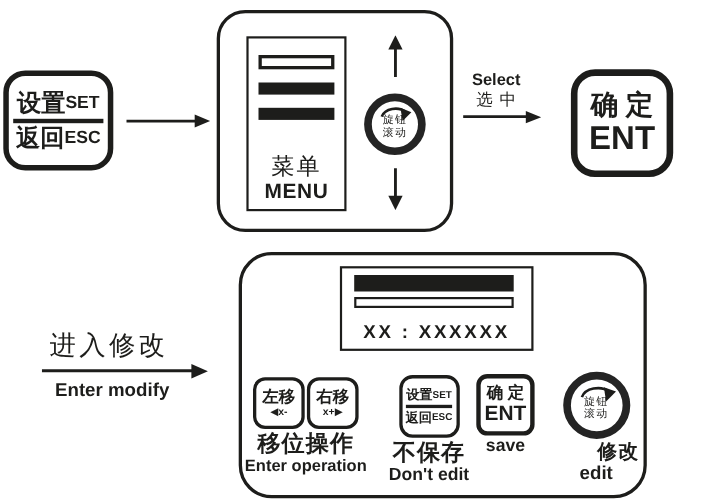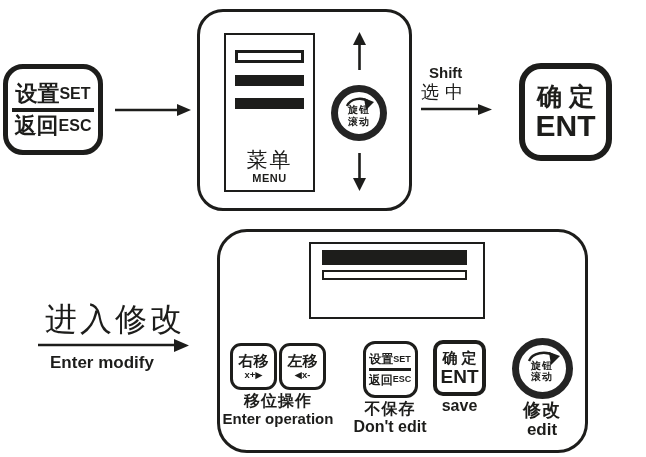--- a/index.html
+++ b/index.html
@@ -43,46 +43,46 @@
   .screen{
     position:absolute;left:24px;top:21px;width:91px;height:159px;
     border:2px solid #1d1d1b;box-sizing:border-box;background:#fff;
   }
   .mbar{position:absolute;left:9px;width:69px;}
   .mbar.outline{top:15px;height:13px;border:3px solid #1d1d1b;box-sizing:border-box;background:#fff;}
   .mbar.solid1{top:40px;height:11px;background:#1d1d1b;}
   .mbar.solid2{top:63px;height:11px;background:#1d1d1b;}
   .screen-label{position:absolute;bottom:6px;left:0;width:100%;text-align:center;line-height:1;}
   .screen-label .cn{font-size:21px;letter-spacing:2px;font-family:Liberation Mono, monospace;}
-  .screen-label .en{font-size:11px;font-weight:700;letter-spacing:.5px;margin-top:1px;}
+  .screen-label .en{font-size:19px;font-weight:700;letter-spacing:.5px;margin-top:1px;}
 
   
   .knob{
     position:absolute;box-sizing:border-box;border-radius:50%;
     border:7px solid #242424;background:#fff;
     display:flex;align-items:center;justify-content:center;
   }
   #menu-knob{left:131px;top:73px;width:56px;height:56px;}
   #edit-knob{position:relative;display:inline-flex;width:61px;height:61px;
     box-sizing:border-box;border-radius:50%;border:7px solid #242424;background:#fff;
     align-items:center;justify-content:center;}
-  .knob-text{font-size:10px;line-height:1.15;text-align:center;font-weight:700;
+  .knob-text{font-size:10px;line-height:1.15;text-align:center;font-weight:400;
     letter-spacing:1px;margin-top:5px;white-space:nowrap;}
   .knob-swoosh{position:absolute;left:0;top:0;width:100%;height:100%;}
 
   .arr-v{position:absolute;}
 
   
   #select-group{position:absolute;left:421px;top:65px;width:76px;line-height:1;}
   #select-group .sel-en{font-weight:700;font-size:15px;margin-left:8px;}
-  #select-group .sel-cn{font-size:18px;letter-spacing:6px;margin-left:0;margin-top:3px;white-space:nowrap;}
+  #select-group .sel-cn{font-size:15px;letter-spacing:6px;margin-left:12px;margin-top:3px;white-space:nowrap;}
 
   
   #enter-modify{position:absolute;left:38px;top:303px;width:156px;line-height:1;}
-  #enter-modify .em-cn{font-size:32px;letter-spacing:3px;margin-left:7px;white-space:nowrap;}
+  #enter-modify .em-cn{font-size:24px;letter-spacing:3px;margin-left:7px;white-space:nowrap;}
   #enter-modify .em-en{font-weight:700;font-size:17px;margin-left:12px;margin-top:1px;white-space:nowrap;}
 
   
   .screen2{
     position:absolute;left:89px;top:10px;width:176px;height:77px;
     border:2px solid #1d1d1b;box-sizing:border-box;background:#fff;
   }
   .bar2{position:absolute;left:11px;width:145px;}
   .bar2.solid{top:6px;height:15px;background:#1d1d1b;}
   .bar2.outline{top:26px;height:10px;border:2.5px solid #1d1d1b;box-sizing:border-box;background:#fff;}
@@ -110,30 +110,30 @@
   .btn-setesc-sm .row .cjk{font-size:12px;}
   .btn-setesc-sm .row .lat{font-size:9px;}
   .btn-setesc-sm .div{width:86%;height:2.5px;background:#1d1d1b;margin:3px 0;}
   .btn-ent-sm{
     box-sizing:border-box;width:53px;height:56px;background:#fff;
     border:4px solid #1d1d1b;border-radius:10px;margin:0 auto;
     display:flex;flex-direction:column;align-items:center;justify-content:center;
   }
   .btn-ent-sm .cn{font-size:15px;font-weight:700;line-height:1.1;white-space:nowrap;}
   .btn-ent-sm .en{font-size:19px;font-weight:700;line-height:1;}
-  .cap-cn{font-size:16px;font-weight:700;letter-spacing:1px;margin-top:3px;white-space:nowrap;}
+  .cap-cn{font-size:21px;font-weight:700;letter-spacing:1px;margin-top:3px;white-space:nowrap;}
   .cap-en{font-size:15px;font-weight:700;margin-top:2px;white-space:nowrap;}
 
   #g-shift{left:2px;top:111px;width:112px;}
   #g-dontsave{left:128px;top:109px;width:84px;}
   #g-dontsave .cap-en{font-size:16px;}
   #g-save{left:210px;top:108px;width:59px;}
   #g-save .cap-en{font-size:16px;}
   #g-edit{left:283px;top:106px;width:78px;}
-  #g-edit .cap-cn{font-size:18px;margin-top:2px;}
+  #g-edit .cap-cn{font-size:18px;margin-top:2px;text-align:right;}
   #g-edit .cap-en{font-size:17px;}
 </style>
 </head>
 <body>
 
 <div class="canvas">
 
   <div class="btn-big" id="set-esc-btn">
     <div class="btn-row">
       <span class="cjk">设置</span>
@@ -178,21 +178,21 @@
       </div>
     </div>
 
     <svg class="arr-v" style="left:151px;top:140px;" width="17" height="39" viewBox="0 0 17 39">
       <line x1="8.5" y1="1" x2="8.5" y2="29" class="ink-stroke" stroke-width="2.6"></line>
       <polygon points="2,26 15,26 8.5,39" class="ink-fill"></polygon>
     </svg>
   </div>
 
   <div id="select-group">
-    <div class="sel-en">Shift</div>
+    <div class="sel-en">Select</div>
     <div class="sel-cn">选中</div>
     <svg style="margin-top:3px;" width="72" height="14" viewBox="0 0 72 14">
       <line x1="0" y1="5" x2="58" y2="5" class="ink-stroke" stroke-width="2.5"></line>
       <polygon points="57,0 71,5.5 57,11" class="ink-fill"></polygon>
     </svg>
   </div>
 
   <div class="btn-big" id="ent-btn">
     <div class="ent-cn">确 定</div>
     <div class="ent-en">ENT</div>
@@ -204,31 +204,32 @@
       <line x1="0" y1="6" x2="138" y2="6" class="ink-stroke" stroke-width="2.6"></line>
       <polygon points="136,0 151,6.5 136,13" class="ink-fill"></polygon>
     </svg>
     <div class="em-en">Enter modify</div>
   </div>
 
   <div class="panel" id="edit-panel">
     <div class="screen2">
       <div class="bar2 solid"></div>
       <div class="bar2 outline"></div>
+      <div class="display-value">XX : XXXXXX</div>
     </div>
 
     <div class="group" id="g-shift">
       <div class="btn-holder">
         <div class="btn-small">
+          <span class="lbl">左移</span>
+          <span class="sub">◀x-</span>
+        </div>
+        <div class="btn-small">
           <span class="lbl">右移</span>
           <span class="sub">x+▶</span>
-        </div>
-        <div class="btn-small">
-          <span class="lbl">左移</span>
-          <span class="sub">◀x-</span>
         </div>
       </div>
       <div class="cap-cn">移位操作</div>
       <div class="cap-en">Enter operation</div>
     </div>
 
     <div class="group" id="g-dontsave">
       <div class="btn-setesc-sm">
         <div class="row">
           <span class="cjk">设置</span>

